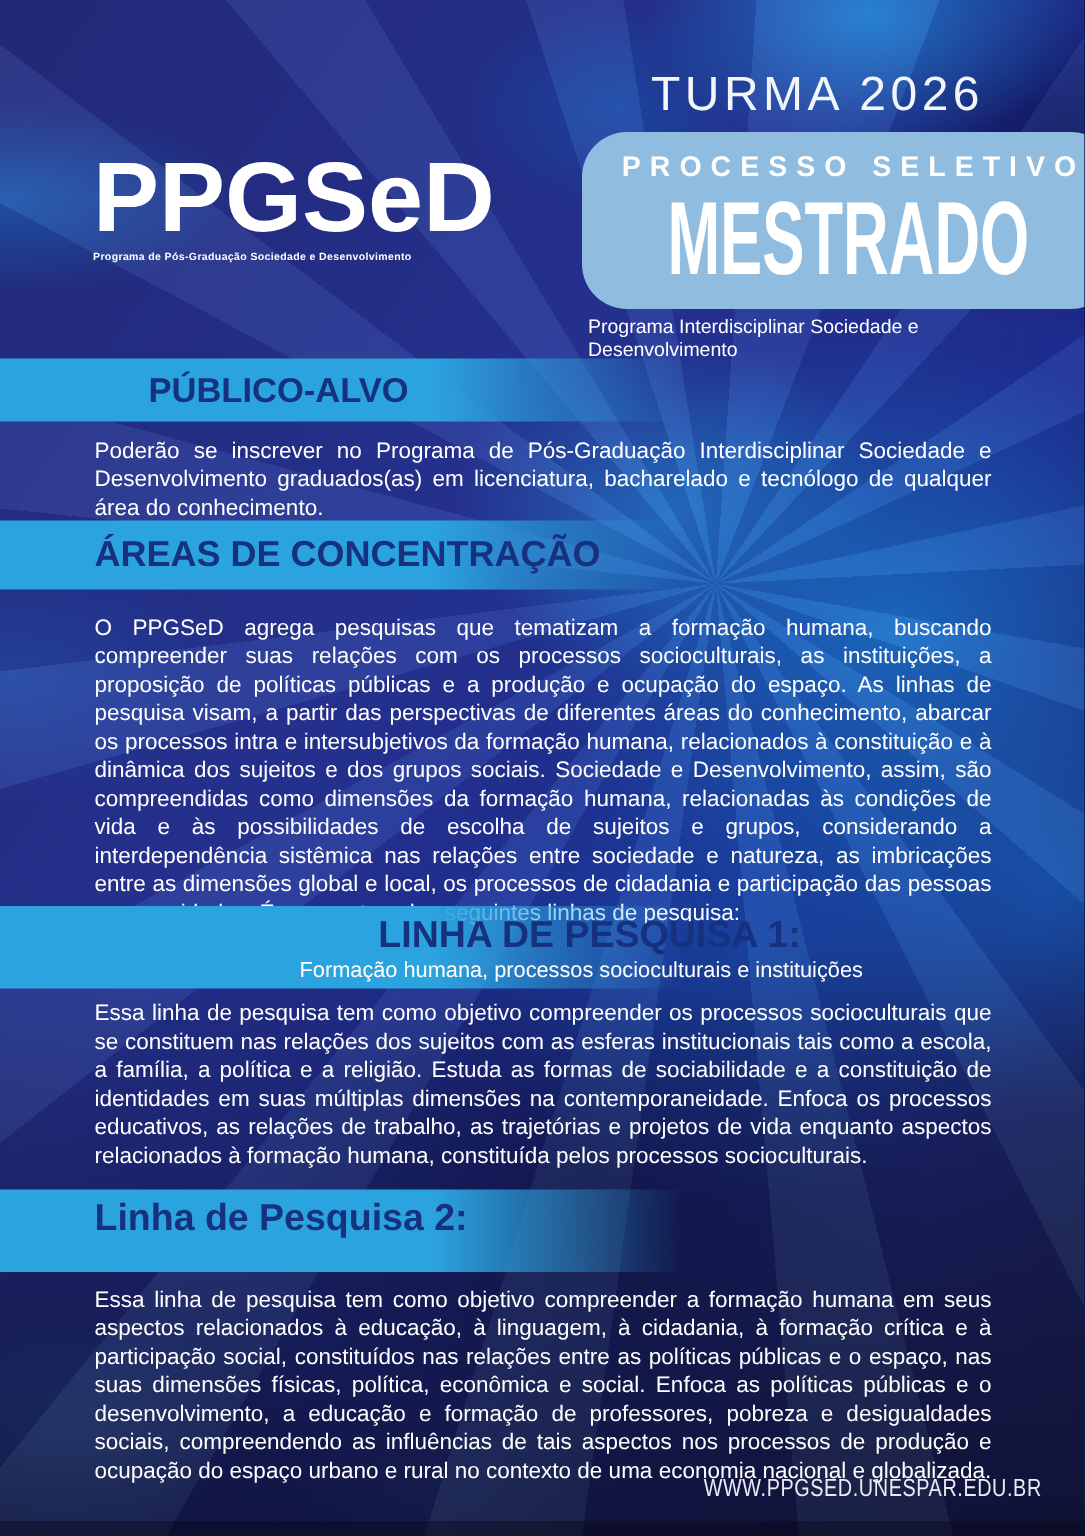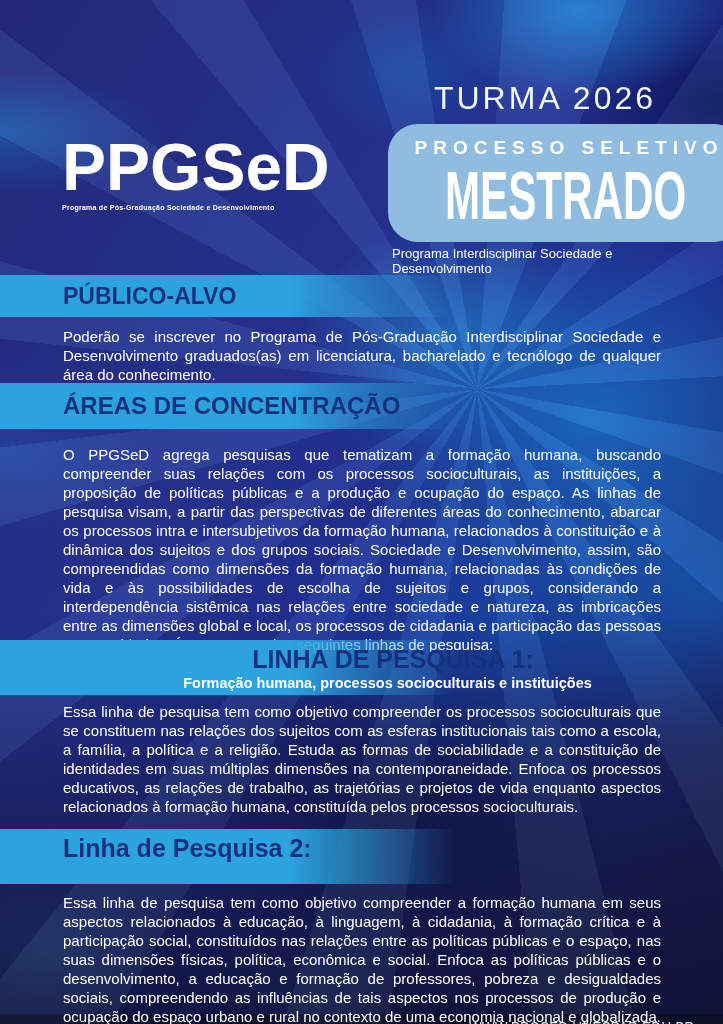--- a/index.html
+++ b/index.html
@@ -44,21 +44,21 @@
         rgba(130,195,242,0.08) 0deg 9deg,
         rgba(8,16,80,0.12) 9deg 22deg);
     pointer-events: none;
   }
   .poster::after {
     content: "";
     position: absolute; left: 0; right: 0; bottom: 0; height: 10px;
     background: rgba(8,8,18,0.40);
     pointer-events: none;
   }
-  .layer { position: absolute; z-index: 2; margin-top: 36px; }
+  .layer { position: absolute; z-index: 2; }
 
   
   .turma {
     top: 44px; left: 385px; width: 320px;
     text-align: center;
     font-size: 32px; font-weight: 400; letter-spacing: 3px;
     color: #f2f6fb;
   }
   .logo-block { top: 98px; left: 62px; width: 210px; }
   .logo-text {
@@ -96,31 +96,31 @@
   .band {
     left: 0; width: 723px;
     background: linear-gradient(90deg, #2BA3DF 0%, #2BA3DF 40%, rgba(43,163,223,0) 63%);
   }
   .band h2 {
     padding-left: 63px;
     color: #16327F;
     font-weight: 800;
   }
   .band-single h2 { line-height: inherit; }
-  .band1 { top: 239px; height: 42px; }
+  .band1 { top: 239px; height: 42px; padding-left: 36px; }
   .band1 h2 { font-size: 23px; line-height: 42px; }
   .band2 { top: 347px; height: 46px; }
   .band2 h2 { font-size: 24px; line-height: 46px; }
   .band-double { padding-top: 5px; }
   .band3 { top: 604px; height: 55px; text-align: center; }
   .band4 { top: 793px; height: 55px; }
   .band-double h2 { font-size: 25px; line-height: 28px; }
   .band-sub {
     padding-left: 52px;
-    color: #ffffff; font-size: 14.5px; font-weight: 700; line-height: 20px;
+    color: #ffffff; font-size: 14.5px; font-weight: 400; line-height: 20px;
   }
 
   
   .body {
     left: 63px; width: 598px;
     font-size: 15px; line-height: 19px;
     text-align: justify;
     color: #ffffff;
   }
   .body1 { top: 291px; }

